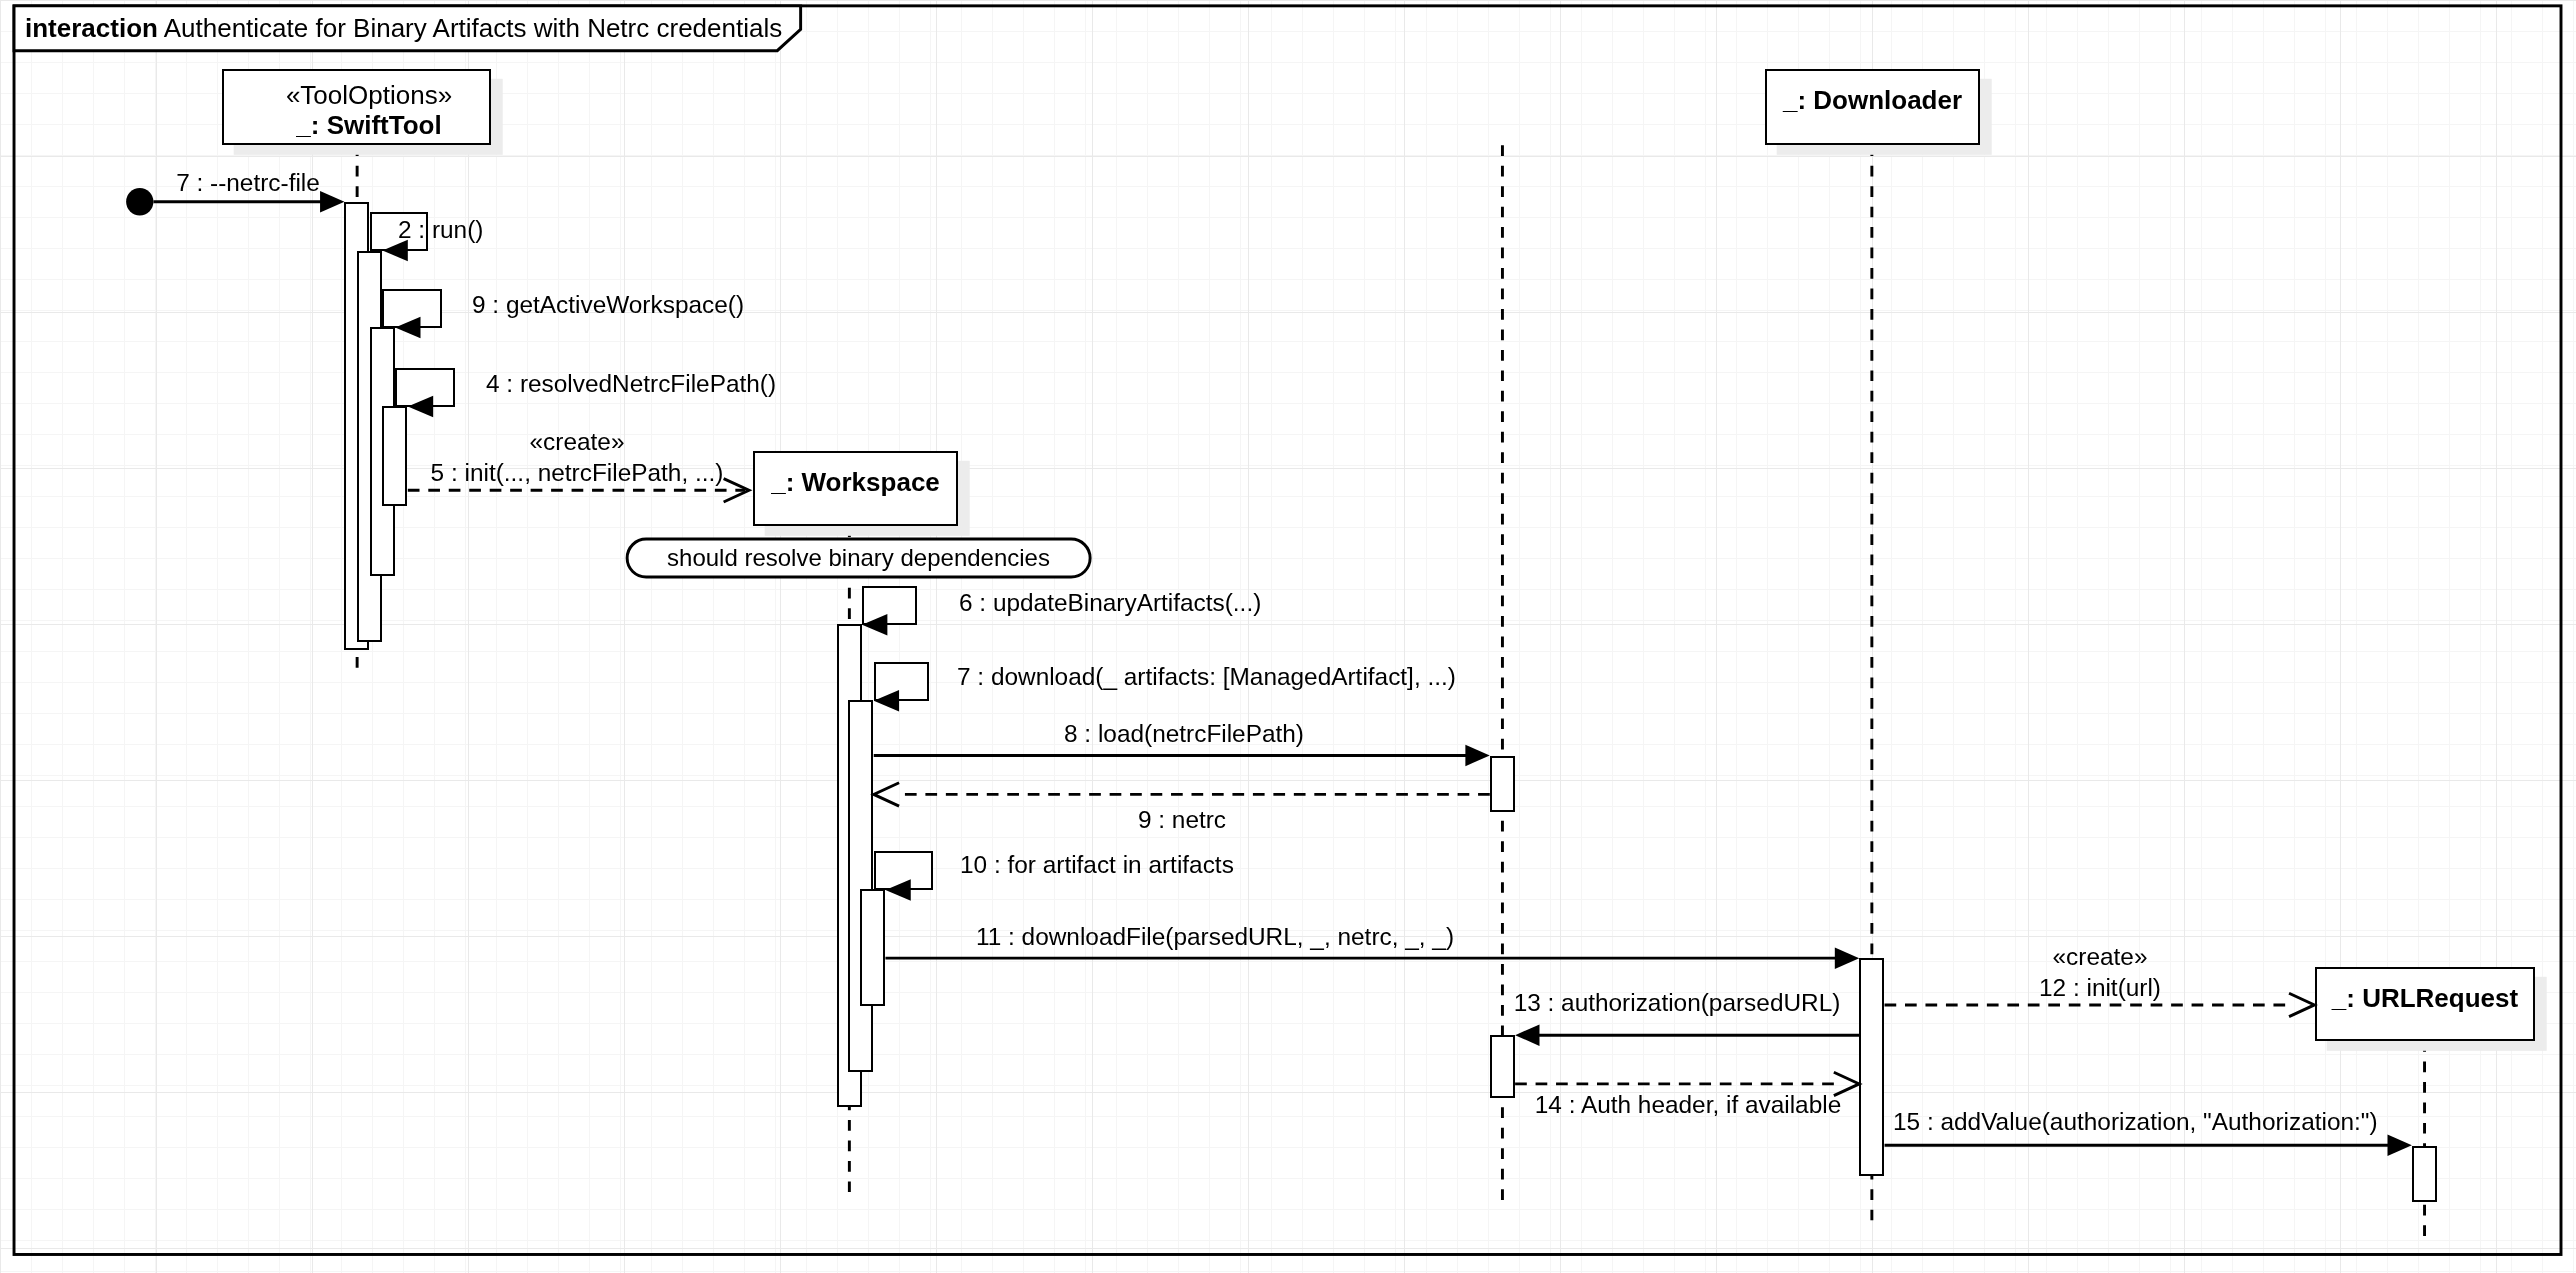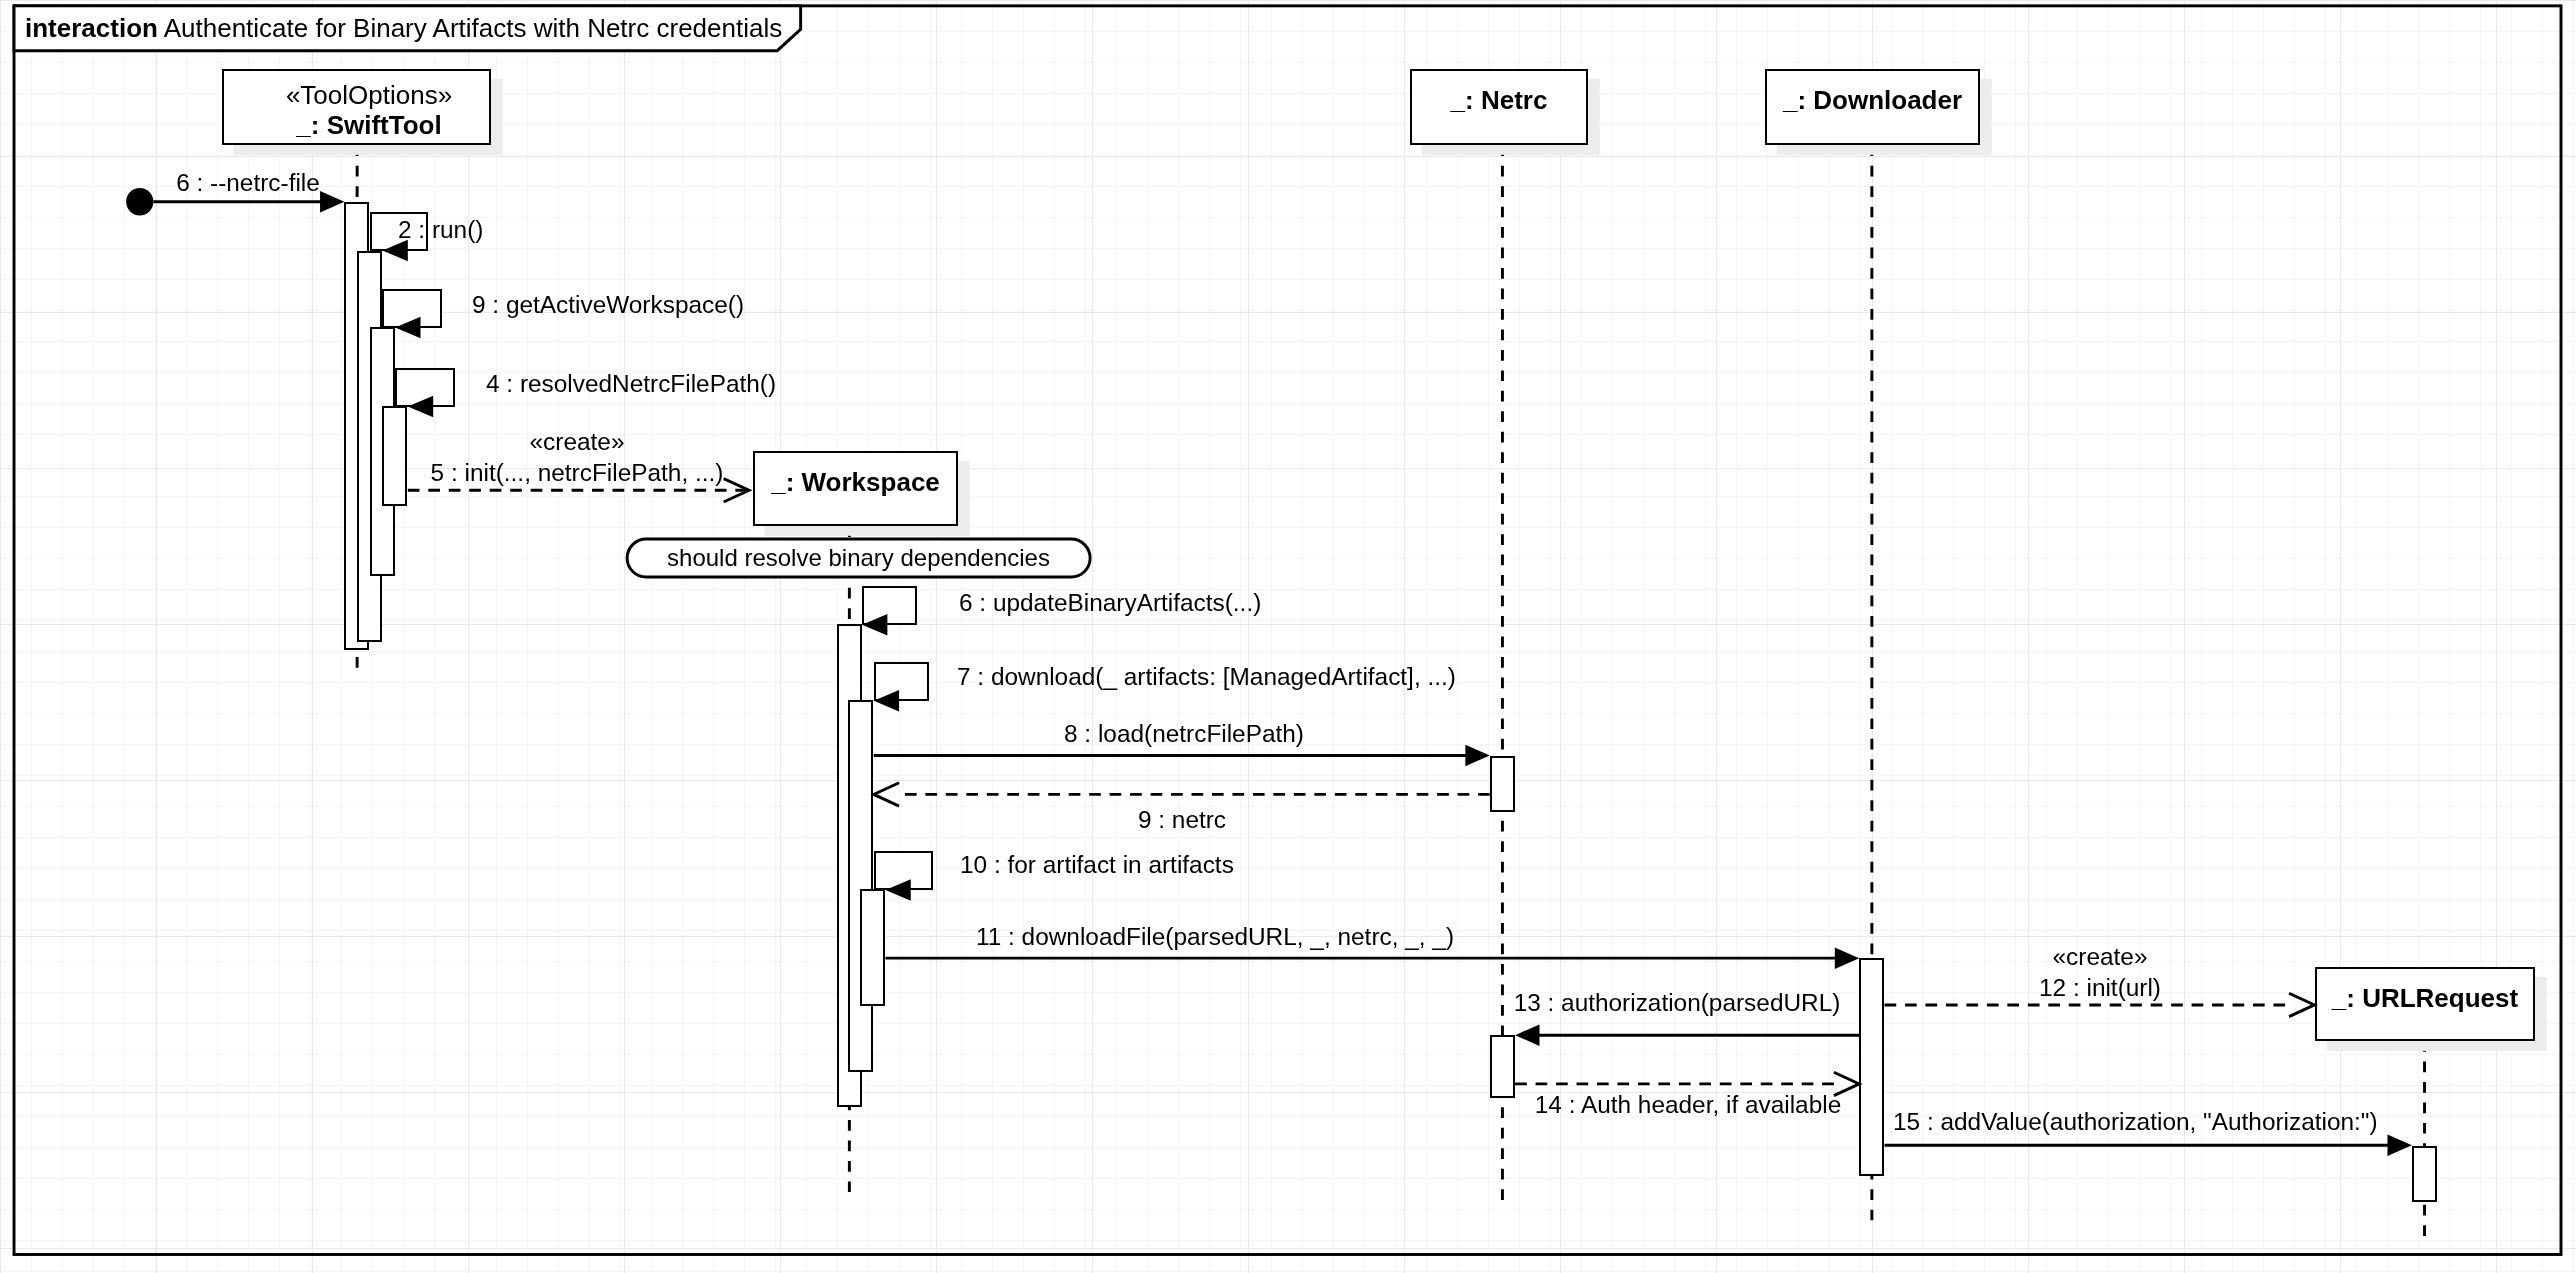--- a/index.html
+++ b/index.html
@@ -70,23 +70,20 @@
 
     <rect x="643" y="553" width="475" height="39" rx="19.5" fill="#fff" stroke="#000" stroke-width="3"></rect>
   </svg>
 
   <div id="frame-title"><span class="kw">interaction</span><span> </span><span>Authenticate for Binary Artifacts with Netrc credentials</span></div>
 
   <div class="pbox two" style="left:222px;top:69px;width:269px;height:76px;">
     <div>«ToolOptions»</div>
     <div class="pname">_: SwiftTool</div>
   </div>
-  <div class="pbox one" style="left:1410px;top:69px;width:178px;height:76px;">
-    <div class="pname">_: Netrc</div>
-  </div>
   <div class="pbox one" style="left:1765px;top:69px;width:215px;height:76px;">
     <div class="pname">_: Downloader</div>
   </div>
   <div class="pbox one" style="left:753px;top:451px;width:205px;height:75px;">
     <div class="pname">_: Workspace</div>
   </div>
   <div class="pbox one" style="left:2315px;top:967px;width:220px;height:74px;">
     <div class="pname">_: URLRequest</div>
   </div>
 
@@ -145,21 +142,21 @@
     <line x1="1907" y1="1062" x2="1578" y2="1062" stroke="#000" stroke-width="3"></line>
     <polygon points="1554,1062 1579,1051 1579,1073" fill="#000"></polygon>
 
     <line x1="1554" y1="1112" x2="1881" y2="1112" stroke="#000" stroke-width="3" stroke-dasharray="12 9"></line>
     <polyline points="1881,1100 1907,1112 1881,1124" fill="none" stroke="#000" stroke-width="3"></polyline>
 
     <line x1="1933" y1="1175" x2="2450" y2="1175" stroke="#000" stroke-width="3"></line>
     <polygon points="2474,1175 2449,1164 2449,1186" fill="#000"></polygon>
   </svg>
 
-  <div class="lbl c" style="left:248px;top:183px;">6 : --netrc-file</div>
+  <div class="lbl c" style="left:248px;top:183px;">7 : --netrc-file</div>
   <div class="lbl l" style="left:398px;top:230px;">2 : run()</div>
   <div class="lbl l" style="left:472px;top:305px;">9 : getActiveWorkspace()</div>
   <div class="lbl l" style="left:486px;top:384px;">4 : resolvedNetrcFilePath()</div>
   <div class="lbl c" style="left:577px;top:442px;">«create»</div>
   <div class="lbl c" style="left:577px;top:473px;">5 : init(..., netrcFilePath, ...)</div>
   <div class="lbl l" style="left:959px;top:603px;">6 : updateBinaryArtifacts(...)</div>
   <div class="lbl l" style="left:957px;top:677px;">7 : download(_ artifacts: [ManagedArtifact], ...)</div>
   <div class="lbl c" style="left:1184px;top:734px;">8 : load(netrcFilePath)</div>
   <div class="lbl c" style="left:1182px;top:820px;">9 : netrc</div>
   <div class="lbl l" style="left:960px;top:865px;">10 : for artifact in artifacts</div>

